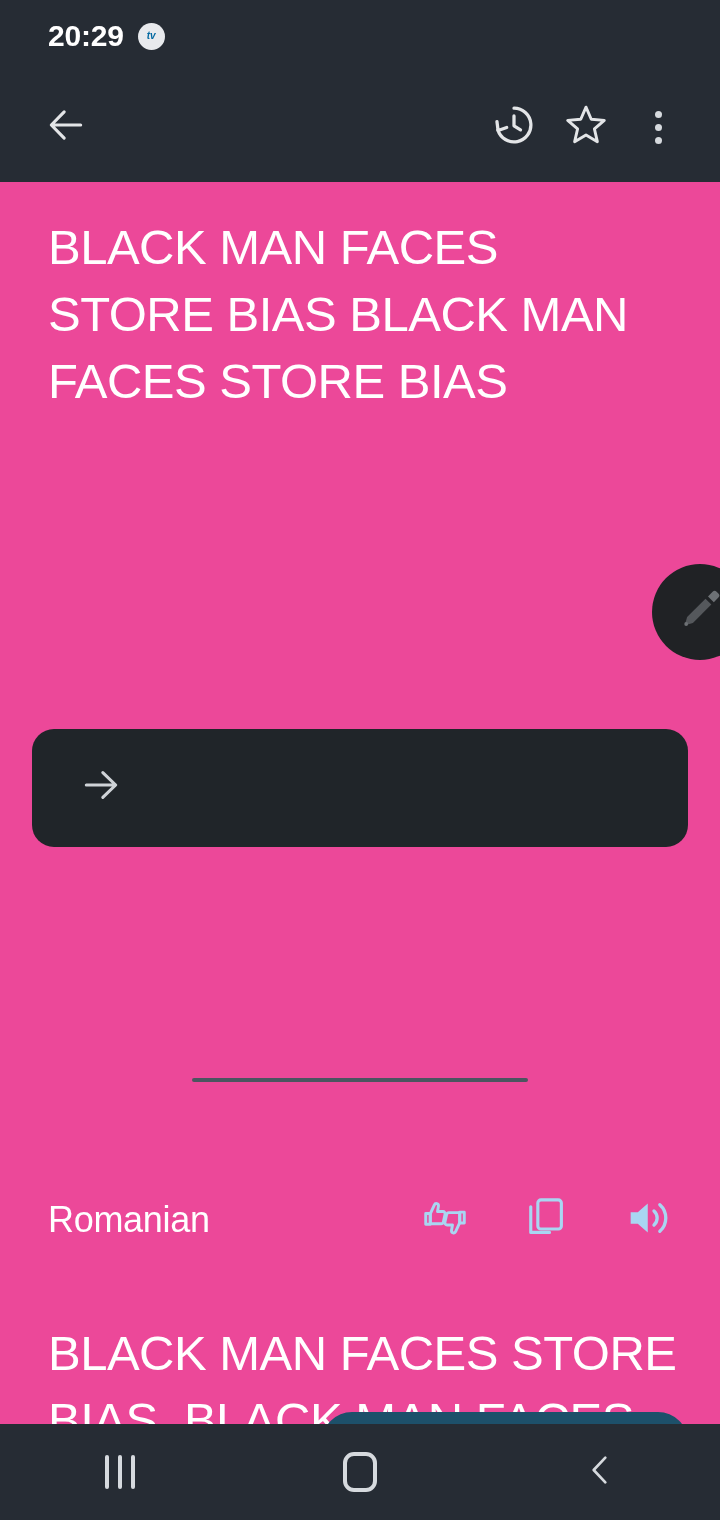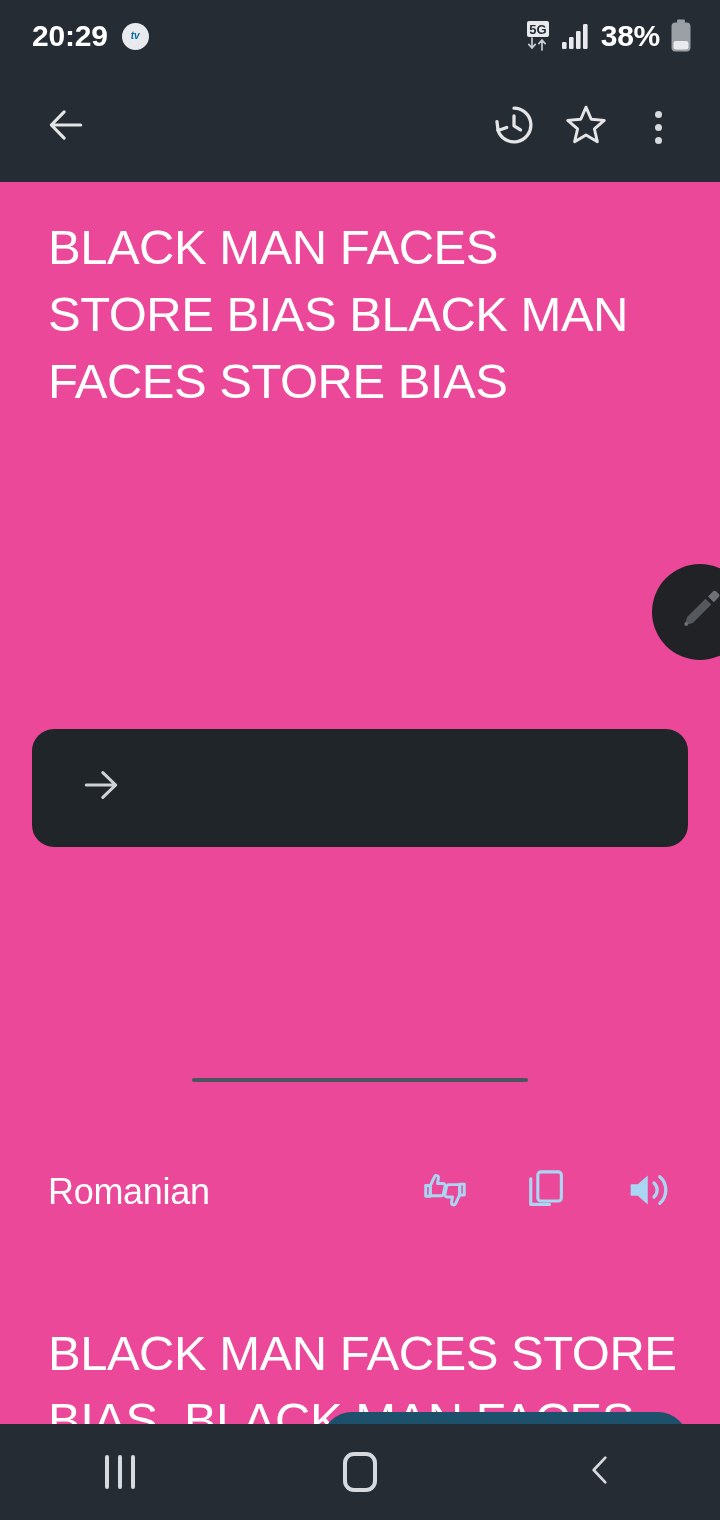--- a/index.html
+++ b/index.html
@@ -21,21 +21,21 @@
     flex-direction: column;
   }
 
   
   .status-bar {
     height: 72px;
     background: #262c34;
     display: flex;
     align-items: center;
     justify-content: space-between;
-    padding: 0 28px 0 32px;
+    padding: 0 28px 0 48px;
     flex: 0 0 auto;
   }
   .status-left {
     display: flex;
     align-items: center;
     gap: 14px;
   }
   .status-time {
     color: #ffffff;
     font-size: 30px;
@@ -195,21 +195,21 @@
     width: 336px;
     height: 4px;
     background: #4b5560;
     border-radius: 2px;
   }
 
   
   .lang-row {
     position: absolute;
     left: 0;
-    top: 972px;
+    top: 1000px;
     width: 720px;
     height: 76px;
     display: flex;
     align-items: center;
     padding: 0 40px 0 48px;
   }
   .lang-name {
     color: #ffffff;
     font-size: 36px;
     letter-spacing: -0.3px;
@@ -298,41 +298,20 @@
 </style>
 </head>
 <body>
 
 <div id="screen">
 
   <div class="status-bar">
     <div class="status-left">
       <span class="status-time">20:29</span>
       <span class="tv-badge">tv</span>
-    </div>
-    <div class="status-right">
-      <span class="net-5g">
-        <span class="lbl">5G</span>
-        <svg width="26" height="14" viewBox="0 0 26 14" aria-hidden="true">
-          <path d="M7 1 v9 M7 11 l-3.2 -3.6 M7 11 l3.2 -3.6" stroke="#c8ccd1" stroke-width="1.7" fill="none" stroke-linecap="round"></path>
-          <path d="M17 13 v-9 M17 3 l-3.2 3.6 M17 3 l3.2 3.6" stroke="#c8ccd1" stroke-width="1.7" fill="none" stroke-linecap="round"></path>
-        </svg>
-      </span>
-      <svg width="30" height="28" viewBox="0 0 30 28" aria-hidden="true">
-        <rect x="1" y="20" width="4.6" height="7" rx="1.3" fill="#e8eaed"></rect>
-        <rect x="8" y="15" width="4.6" height="12" rx="1.3" fill="#e8eaed"></rect>
-        <rect x="15" y="9" width="4.6" height="18" rx="1.3" fill="#e8eaed"></rect>
-        <rect x="22" y="2" width="4.6" height="25" rx="1.3" fill="#e8eaed"></rect>
-      </svg>
-      <span class="status-battery-text">38%</span>
-      <svg width="22" height="34" viewBox="0 0 22 34" aria-hidden="true">
-        <rect x="7" y="0.5" width="8" height="3.5" rx="1.2" fill="#9aa0a6"></rect>
-        <rect x="1.5" y="3.5" width="19" height="29" rx="4" fill="#9aa0a6"></rect>
-        <rect x="3.5" y="22" width="15" height="8.6" rx="2.4" fill="#e8eaed"></rect>
-      </svg>
     </div>
   </div>
 
   <div class="toolbar">
     <div class="tb-btn back">
       <span>
         <svg width="44" height="44" viewBox="0 0 24 24" aria-hidden="true">
           <path d="M20 12 H4.5 M11 4.8 L4 12 l7 7.2" stroke="#e3e5e7" stroke-width="1.7" fill="none" stroke-linecap="round" stroke-linejoin="round"></path>
         </svg>
       </span>

